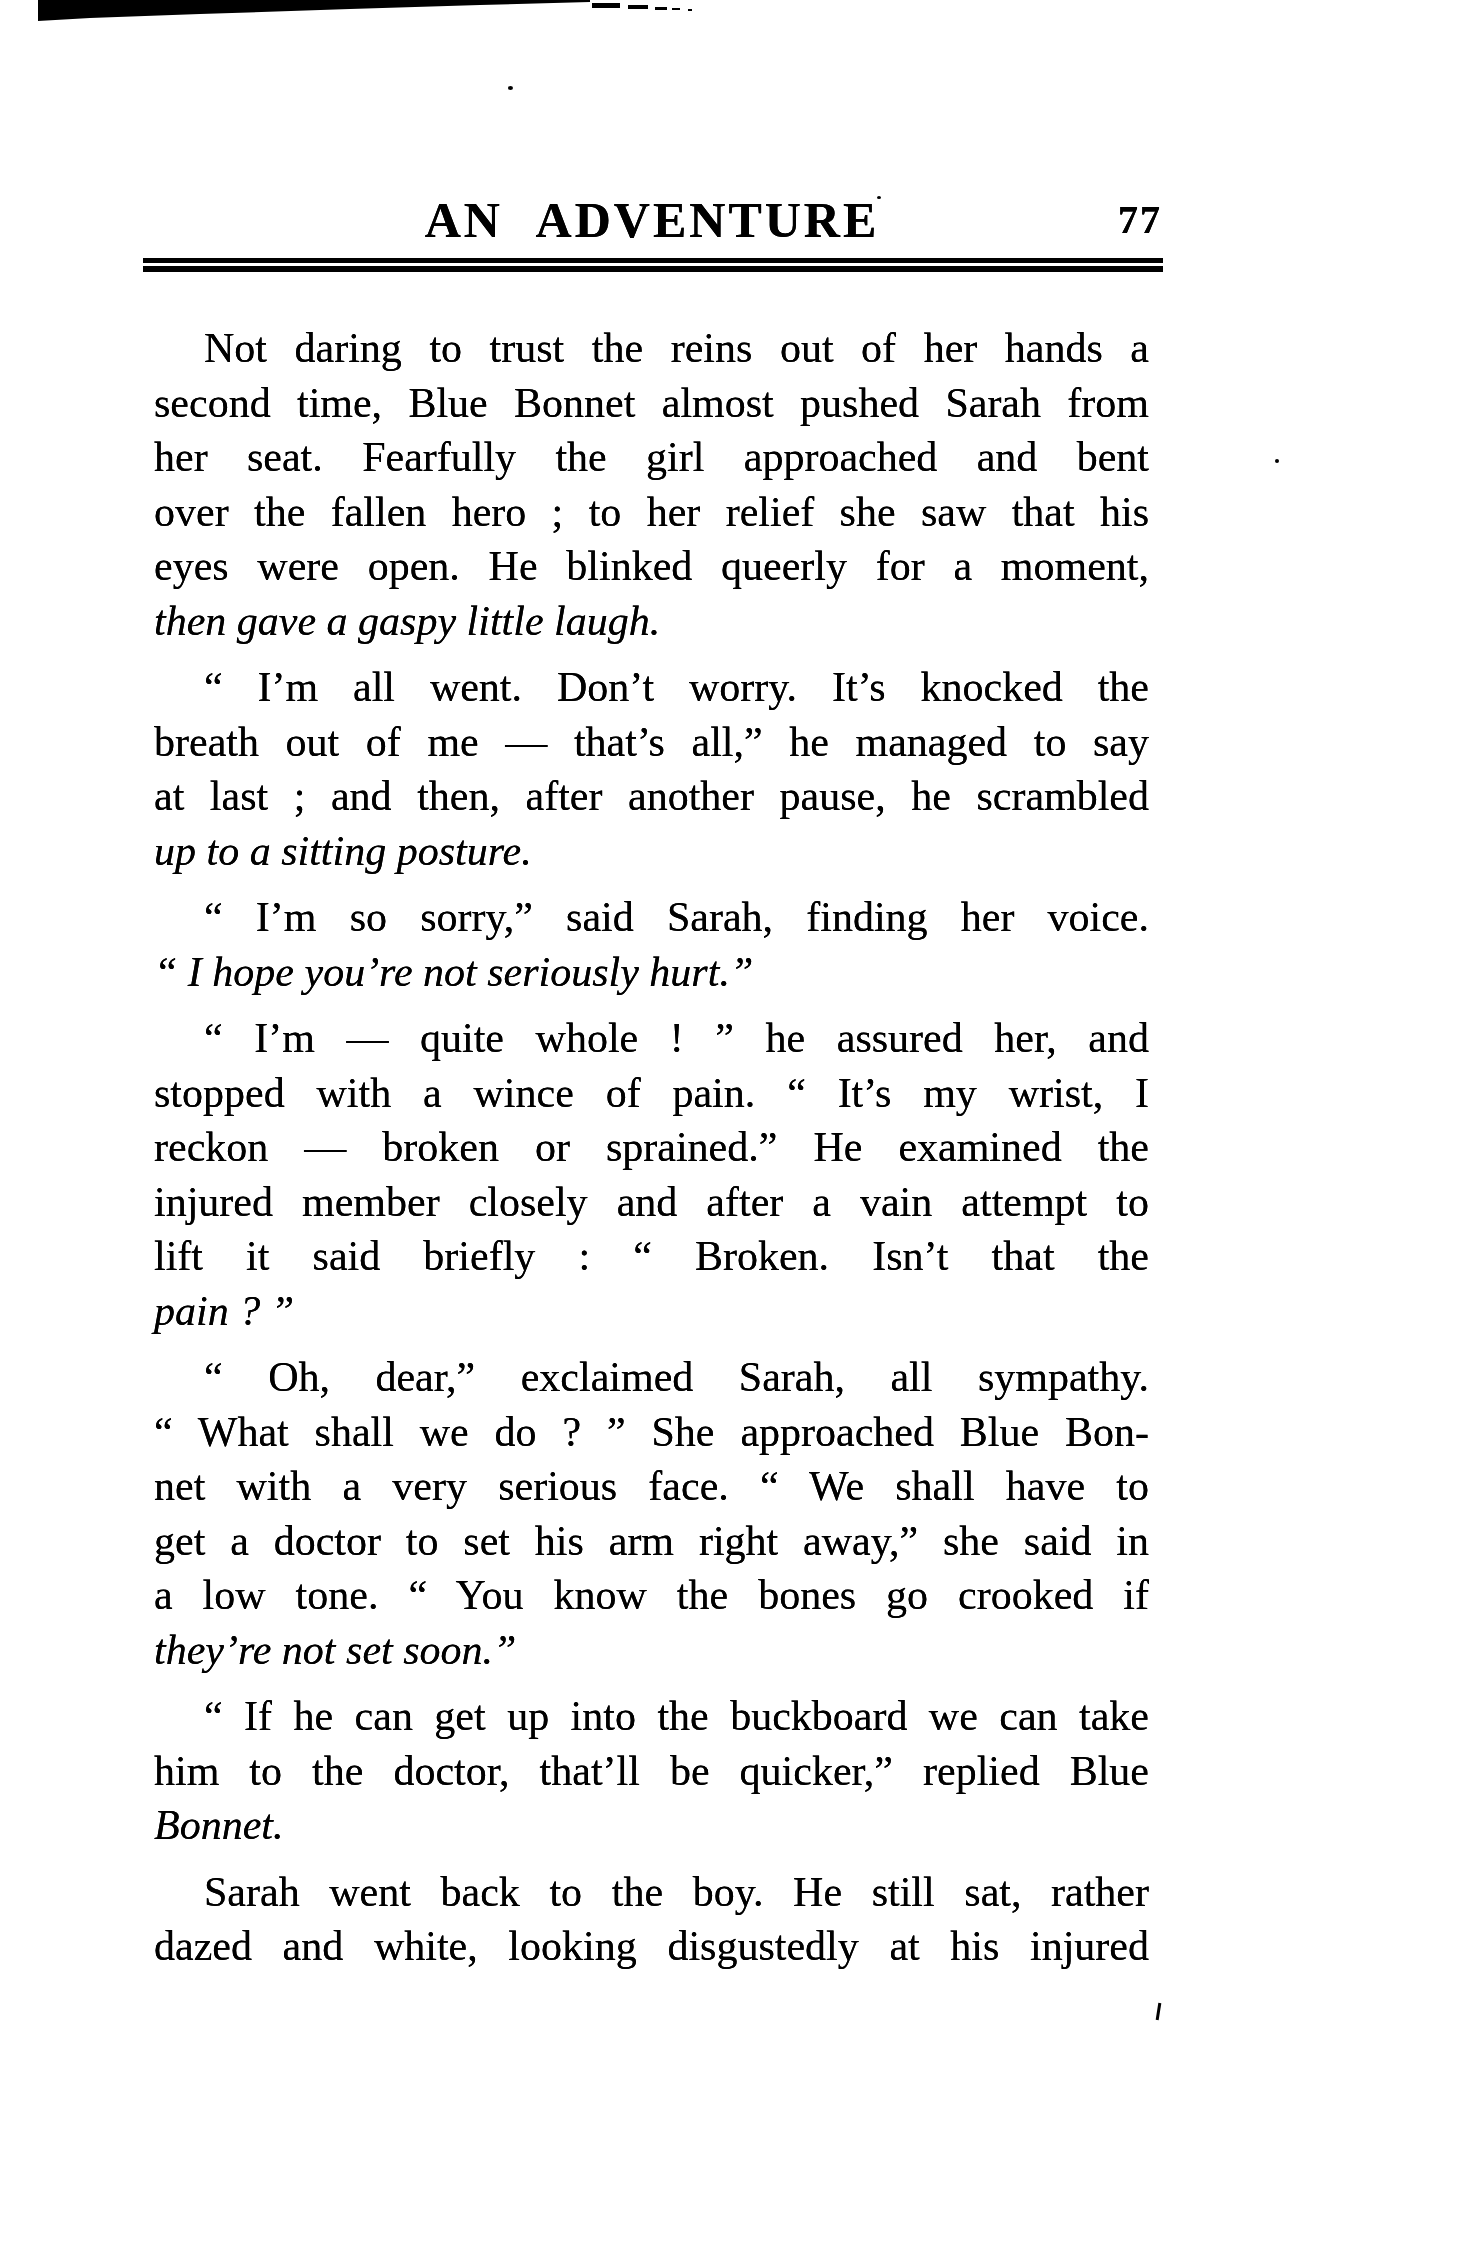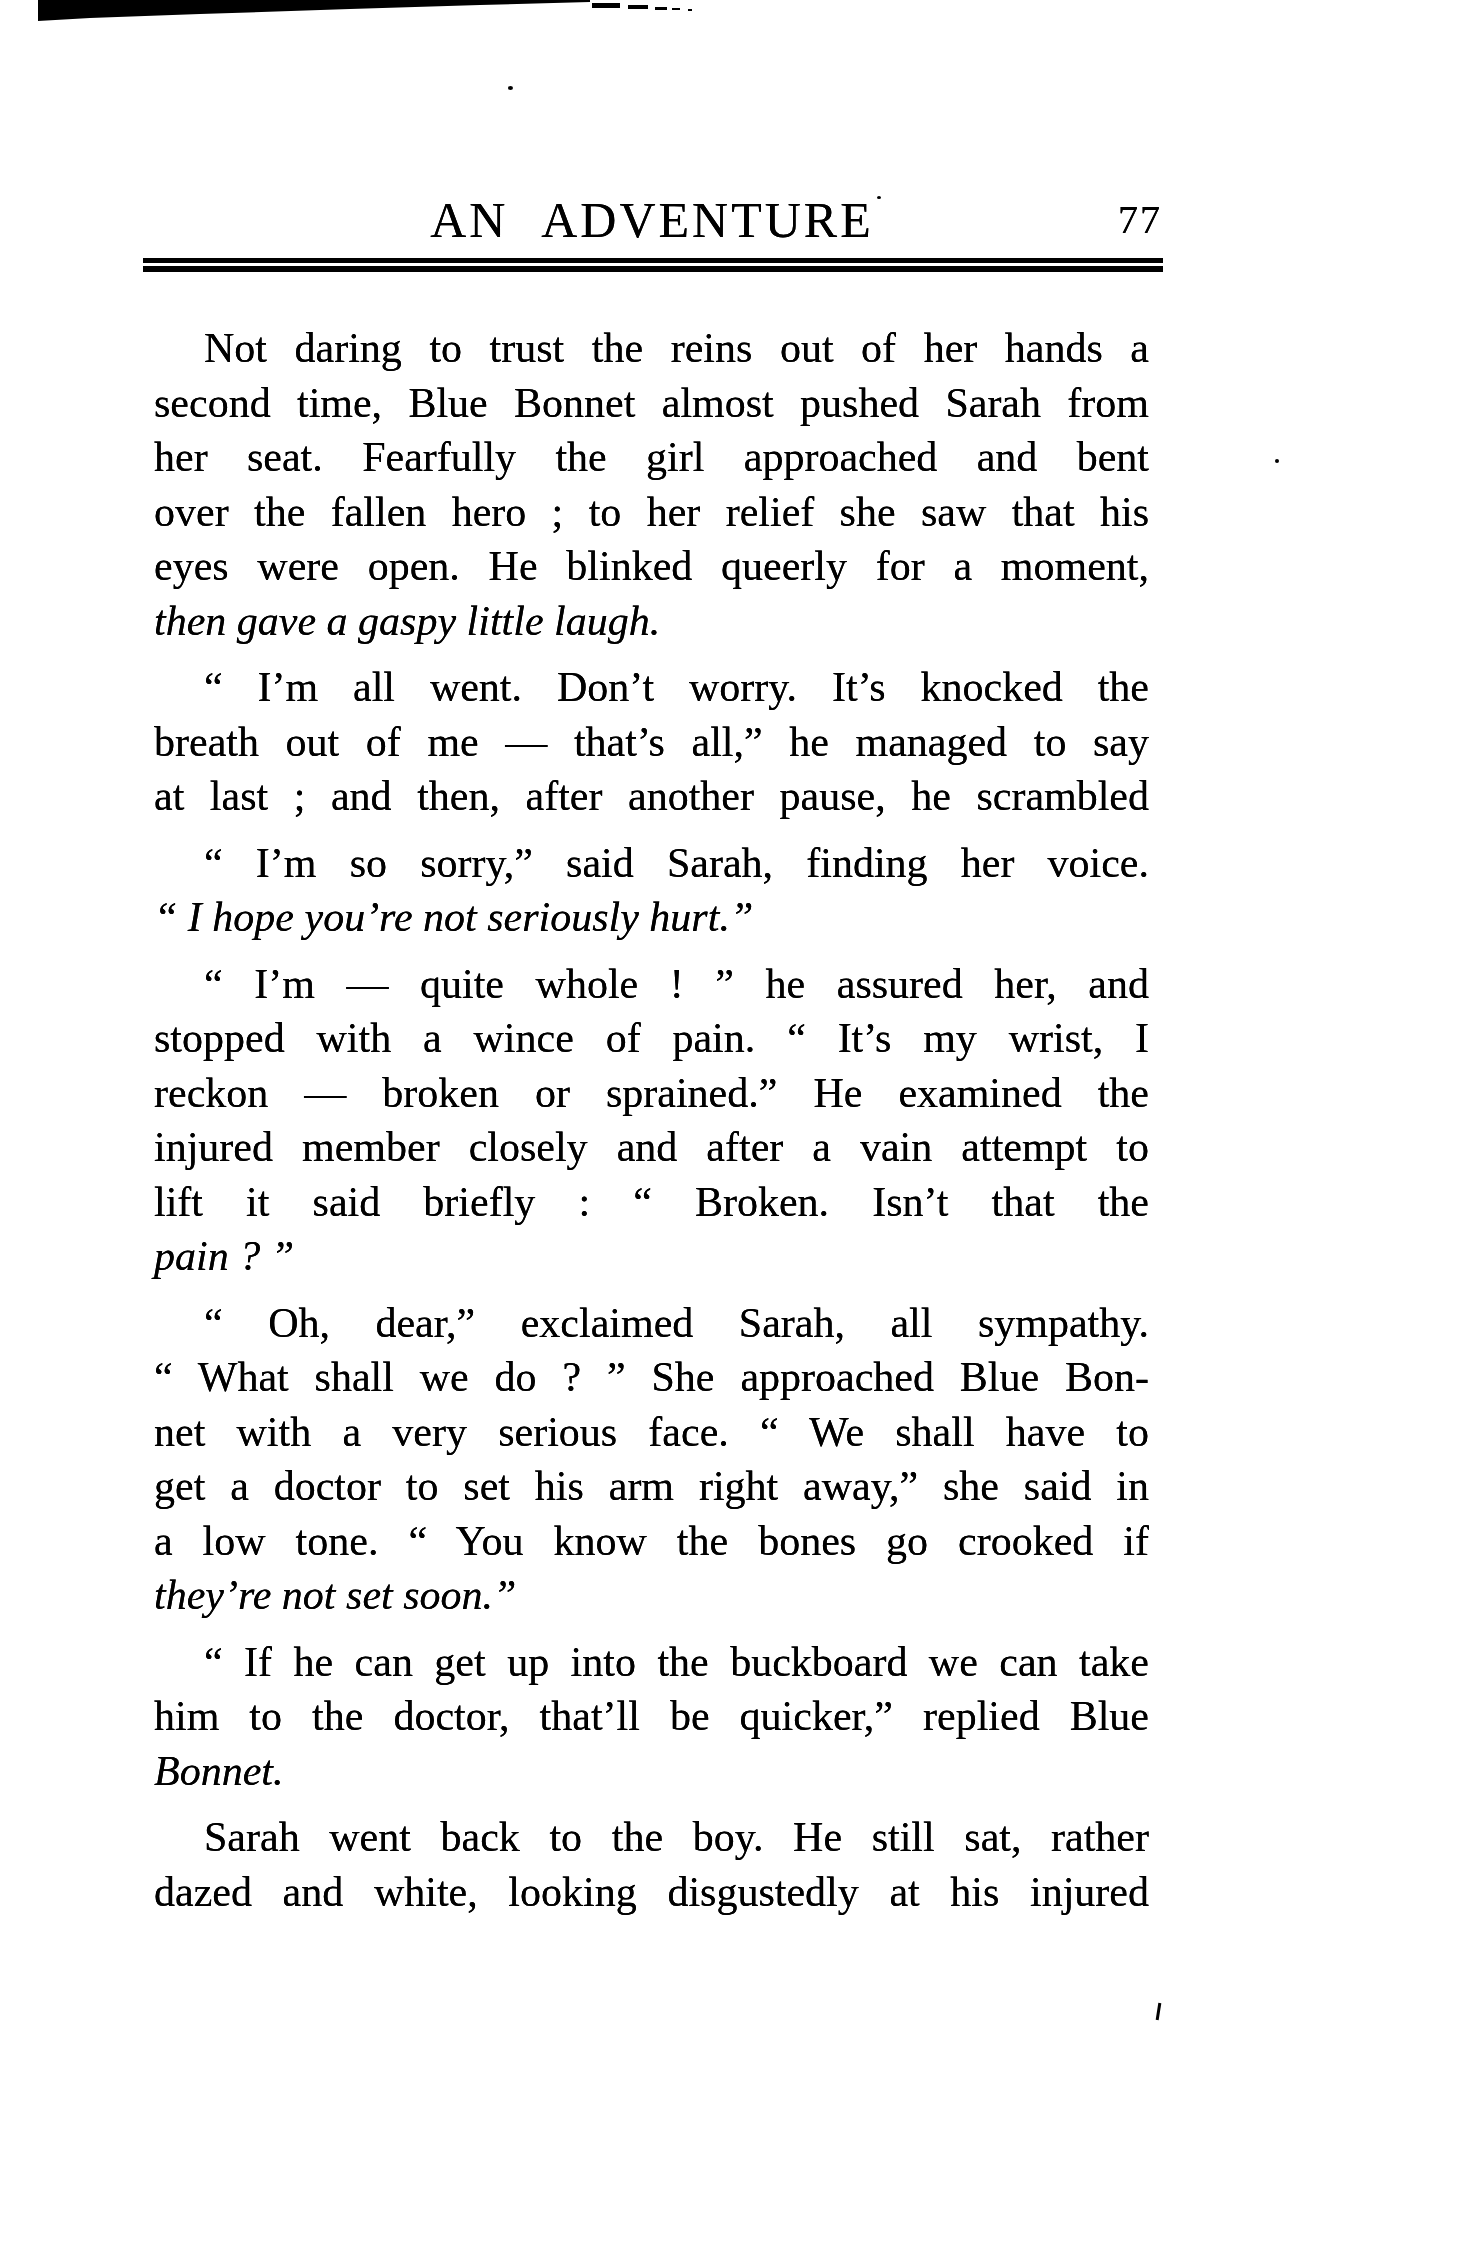--- a/index.html
+++ b/index.html
@@ -41,20 +41,21 @@
     transform: rotate(9deg);
   }
 
   
   .header {
     position: absolute;
     left: 142px;
     top: 194px;
     width: 1020px;
     height: 60px;
+    font-weight: bold;
   }
   .title {
     position: absolute;
     left: 0;
     width: 100%;
     text-align: center;
     font-size: 50px;
     line-height: 52px;
     letter-spacing: 3px;
     word-spacing: 20px;
@@ -137,20 +138,21 @@
         <div class="line">second time, Blue Bonnet almost pushed Sarah from</div>
         <div class="line">her seat. Fearfully the girl approached and bent</div>
         <div class="line">over the fallen hero ; to her relief she saw that his</div>
         <div class="line">eyes were open. He blinked queerly for a moment,</div>
         <div class="line last">then gave a gaspy little laugh.</div>
       </div>
       <div class="para">
         <div class="line first">“ I’m all went. Don’t worry. It’s knocked the</div>
         <div class="line">breath out of me — that’s all,” he managed to say</div>
         <div class="line">at last ; and then, after another pause, he scrambled</div>
+        <div class="line last">up to a sitting posture.</div>
       </div>
       <div class="para">
         <div class="line first">“ I’m so sorry,” said Sarah, finding her voice.</div>
         <div class="line last">“ I hope you’re not seriously hurt.”</div>
       </div>
       <div class="para">
         <div class="line first">“ I’m — quite whole ! ” he assured her, and</div>
         <div class="line">stopped with a wince of pain. “ It’s my wrist, I</div>
         <div class="line">reckon — broken or sprained.” He examined the</div>
         <div class="line">injured member closely and after a vain attempt to</div>

